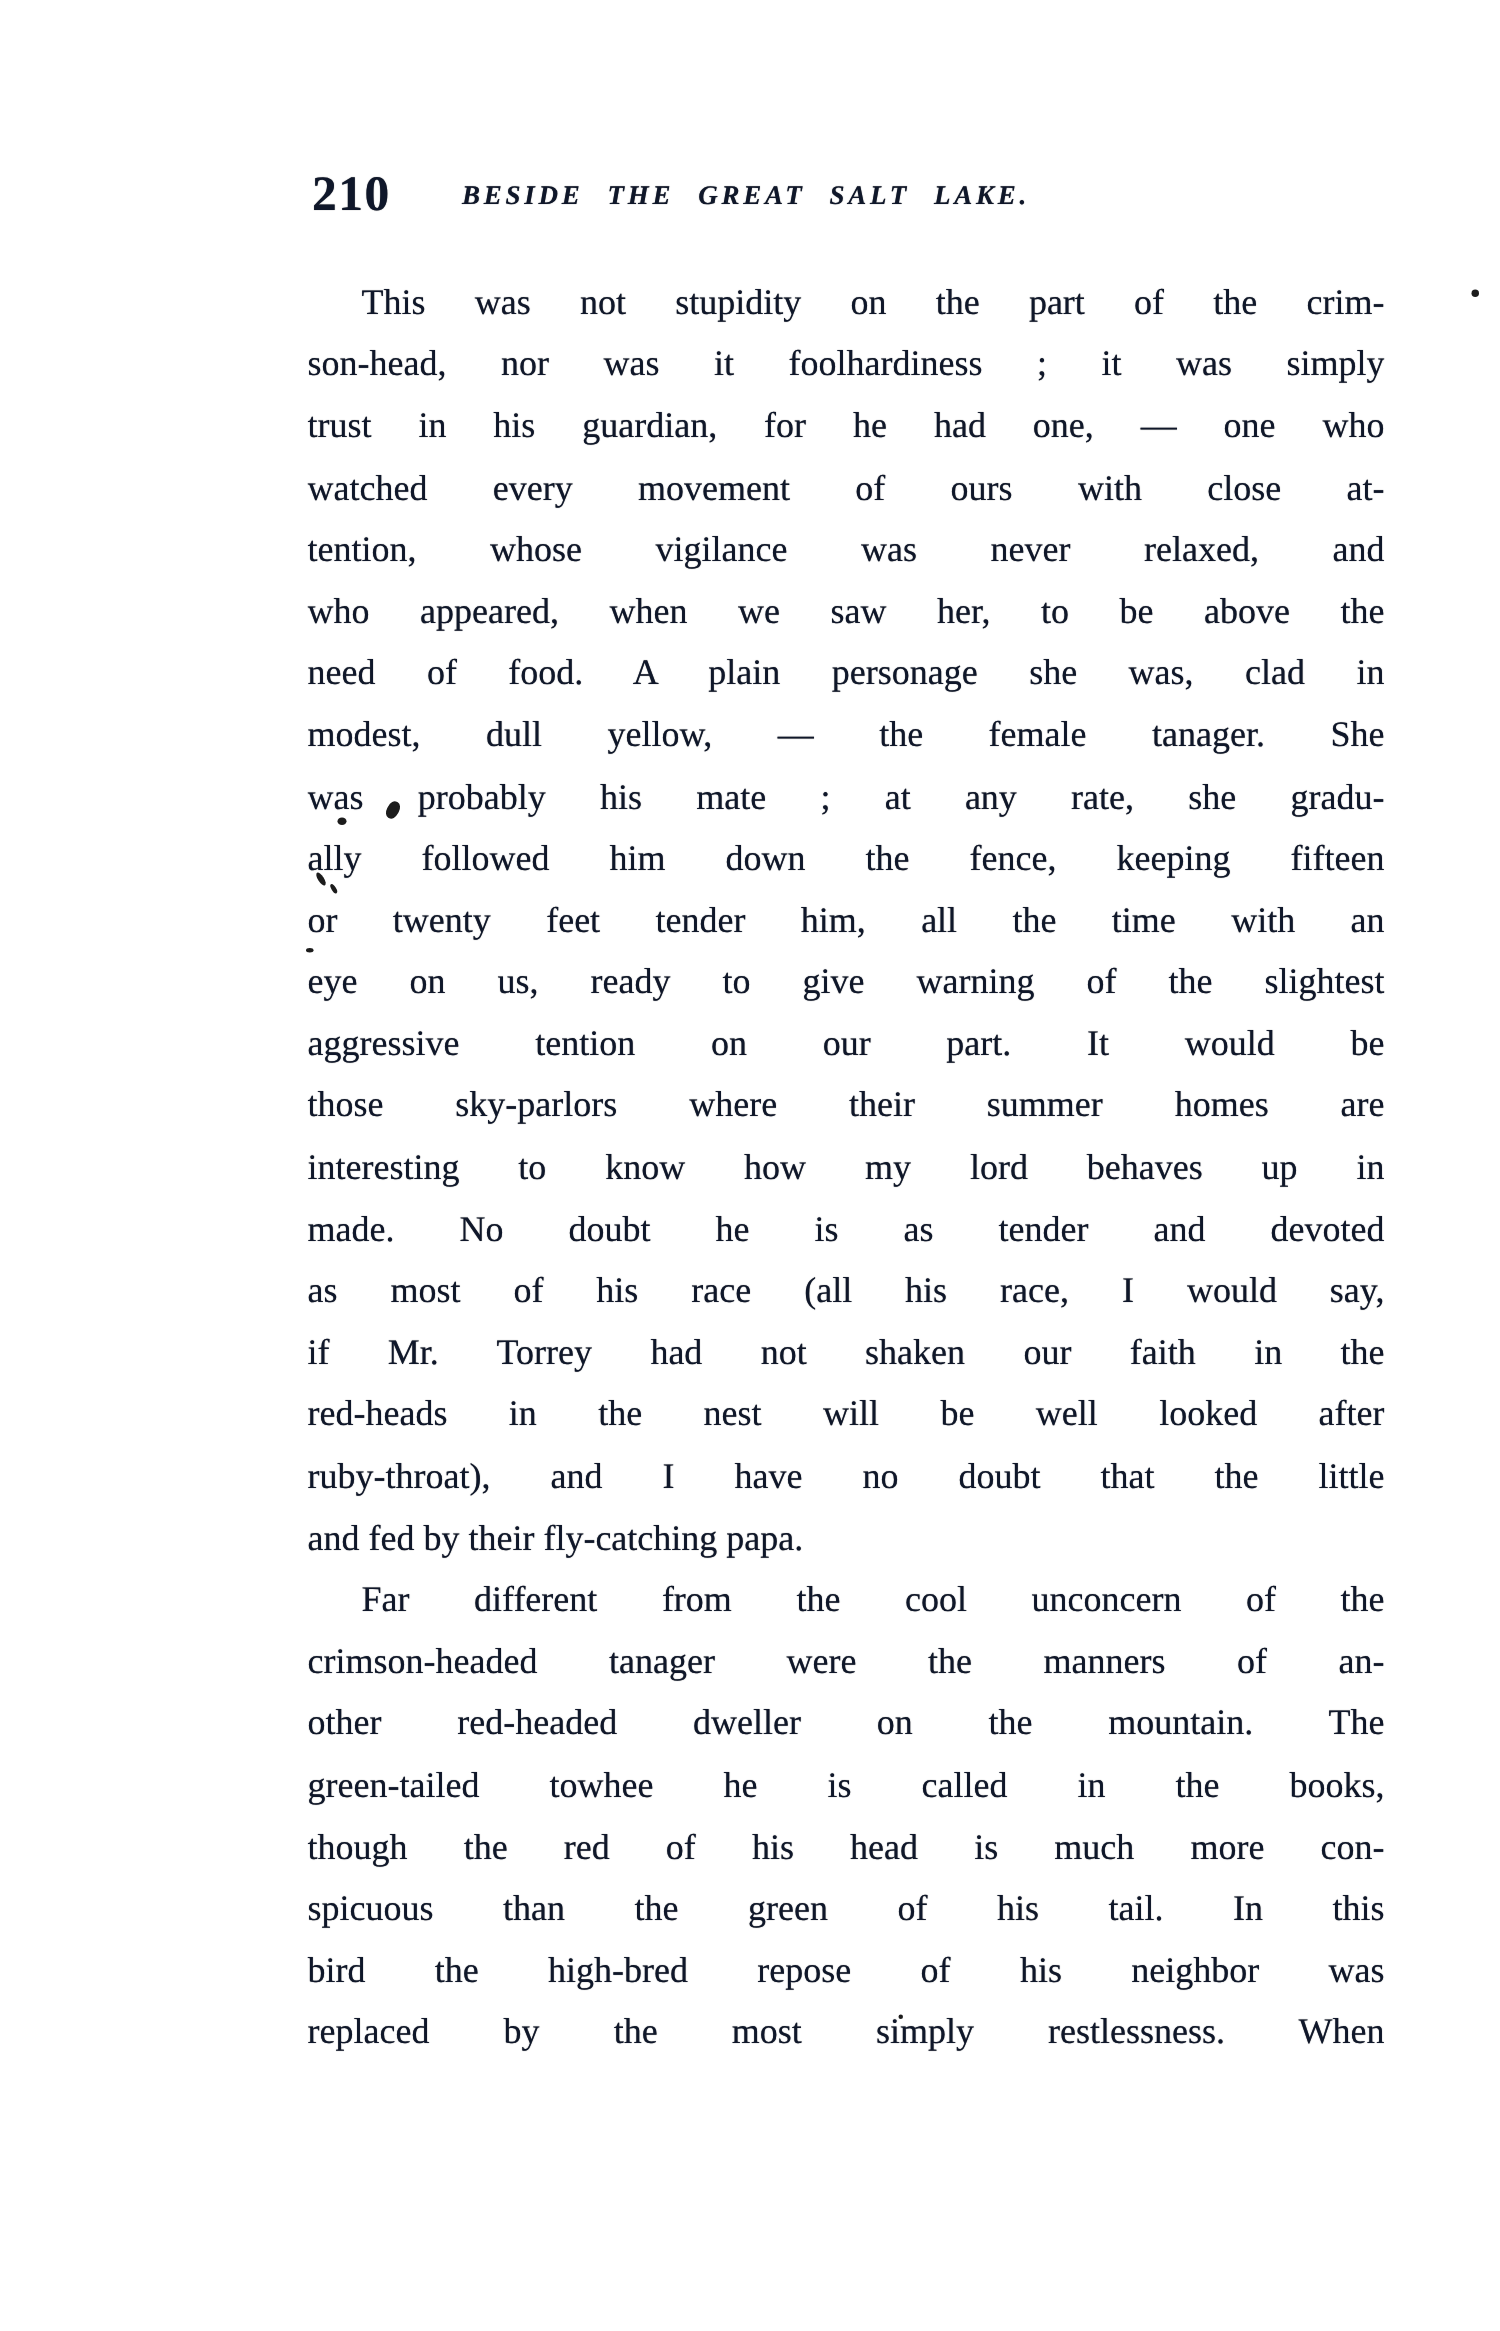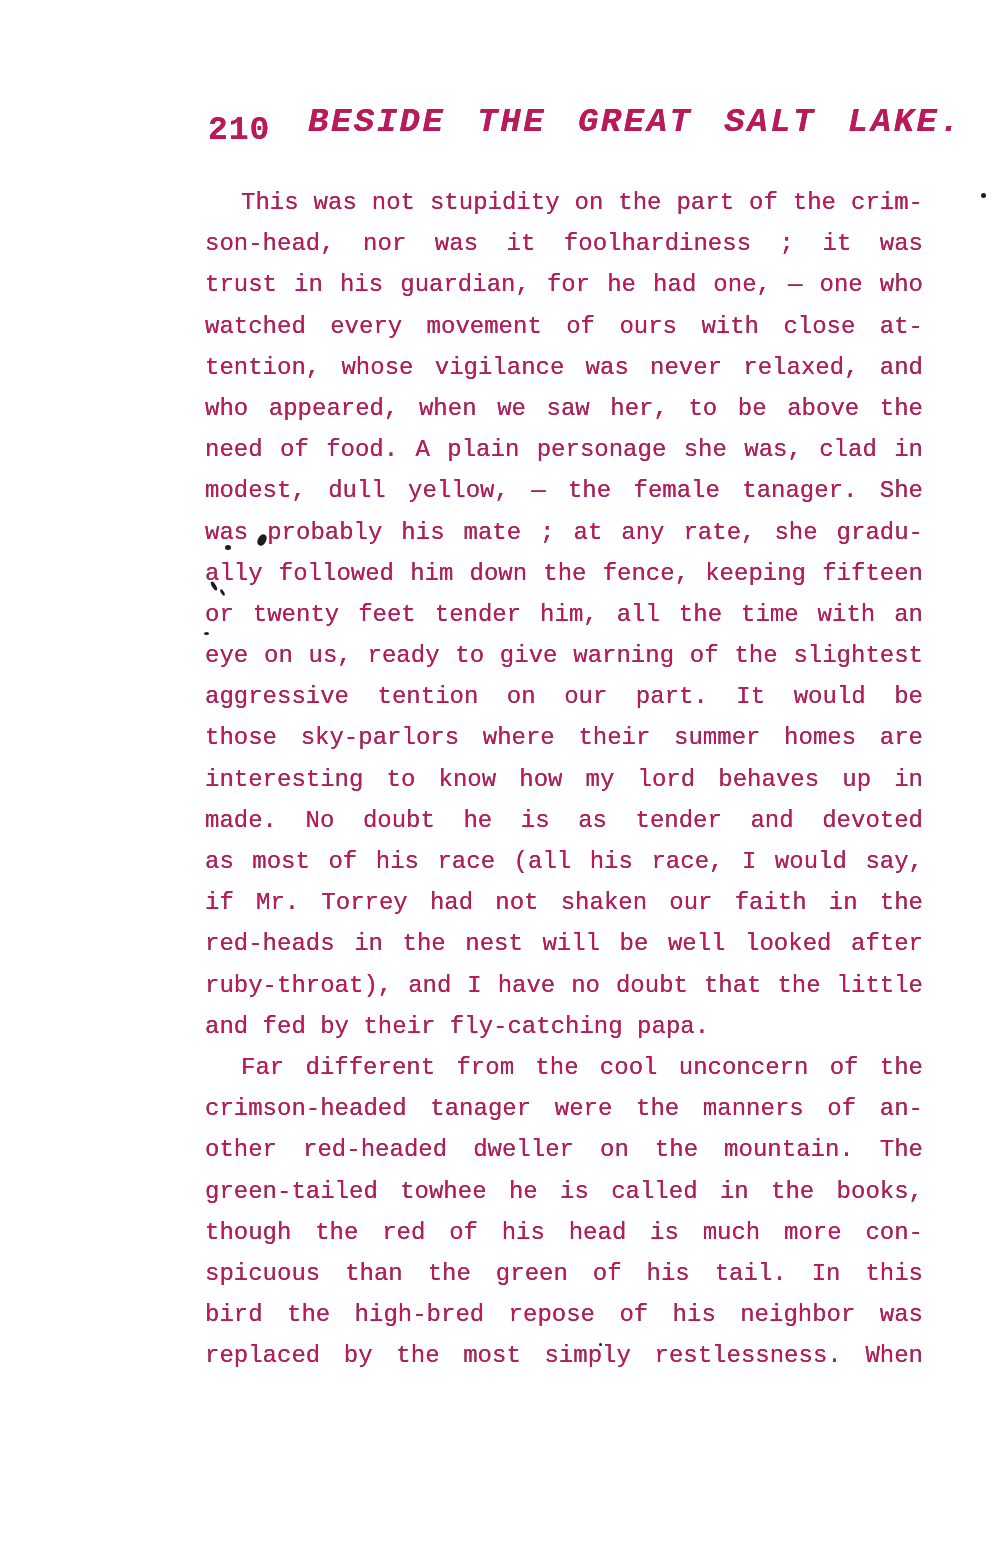--- a/index.html
+++ b/index.html
@@ -6,37 +6,37 @@
     margin: 0;
     padding: 0;
     background: #ffffff;
   }
   .page {
     position: relative;
     width: 1000px;
     height: 1554px;
     background: #ffffff;
     overflow: hidden;
-    font-family: Liberation Mono, monospace;
-    color: #be185d;
+    font-family: Liberation Serif, serif;
+    color: #0f172a;
   }
   .header-pageno {
     position: absolute;
     left: 208px;
     top: 112px;
     font-size: 33px;
     font-weight: bold;
     letter-spacing: 1px;
     text-shadow: 0 0 0.6px rgba(10,10,10,0.7);
   }
   .header-title {
     position: absolute;
     left: 308px;
-    top: 103px;
-    font-size: 34px;
+    top: 120px;
+    font-size: 18px;
     font-weight: bold;
     font-style: italic;
     letter-spacing: 2.5px;
     word-spacing: 9px;
     white-space: nowrap;
     text-shadow: 0 0 0.6px rgba(10,10,10,0.7);
   }
   .body-text {
     position: absolute;
     left: 205px;

